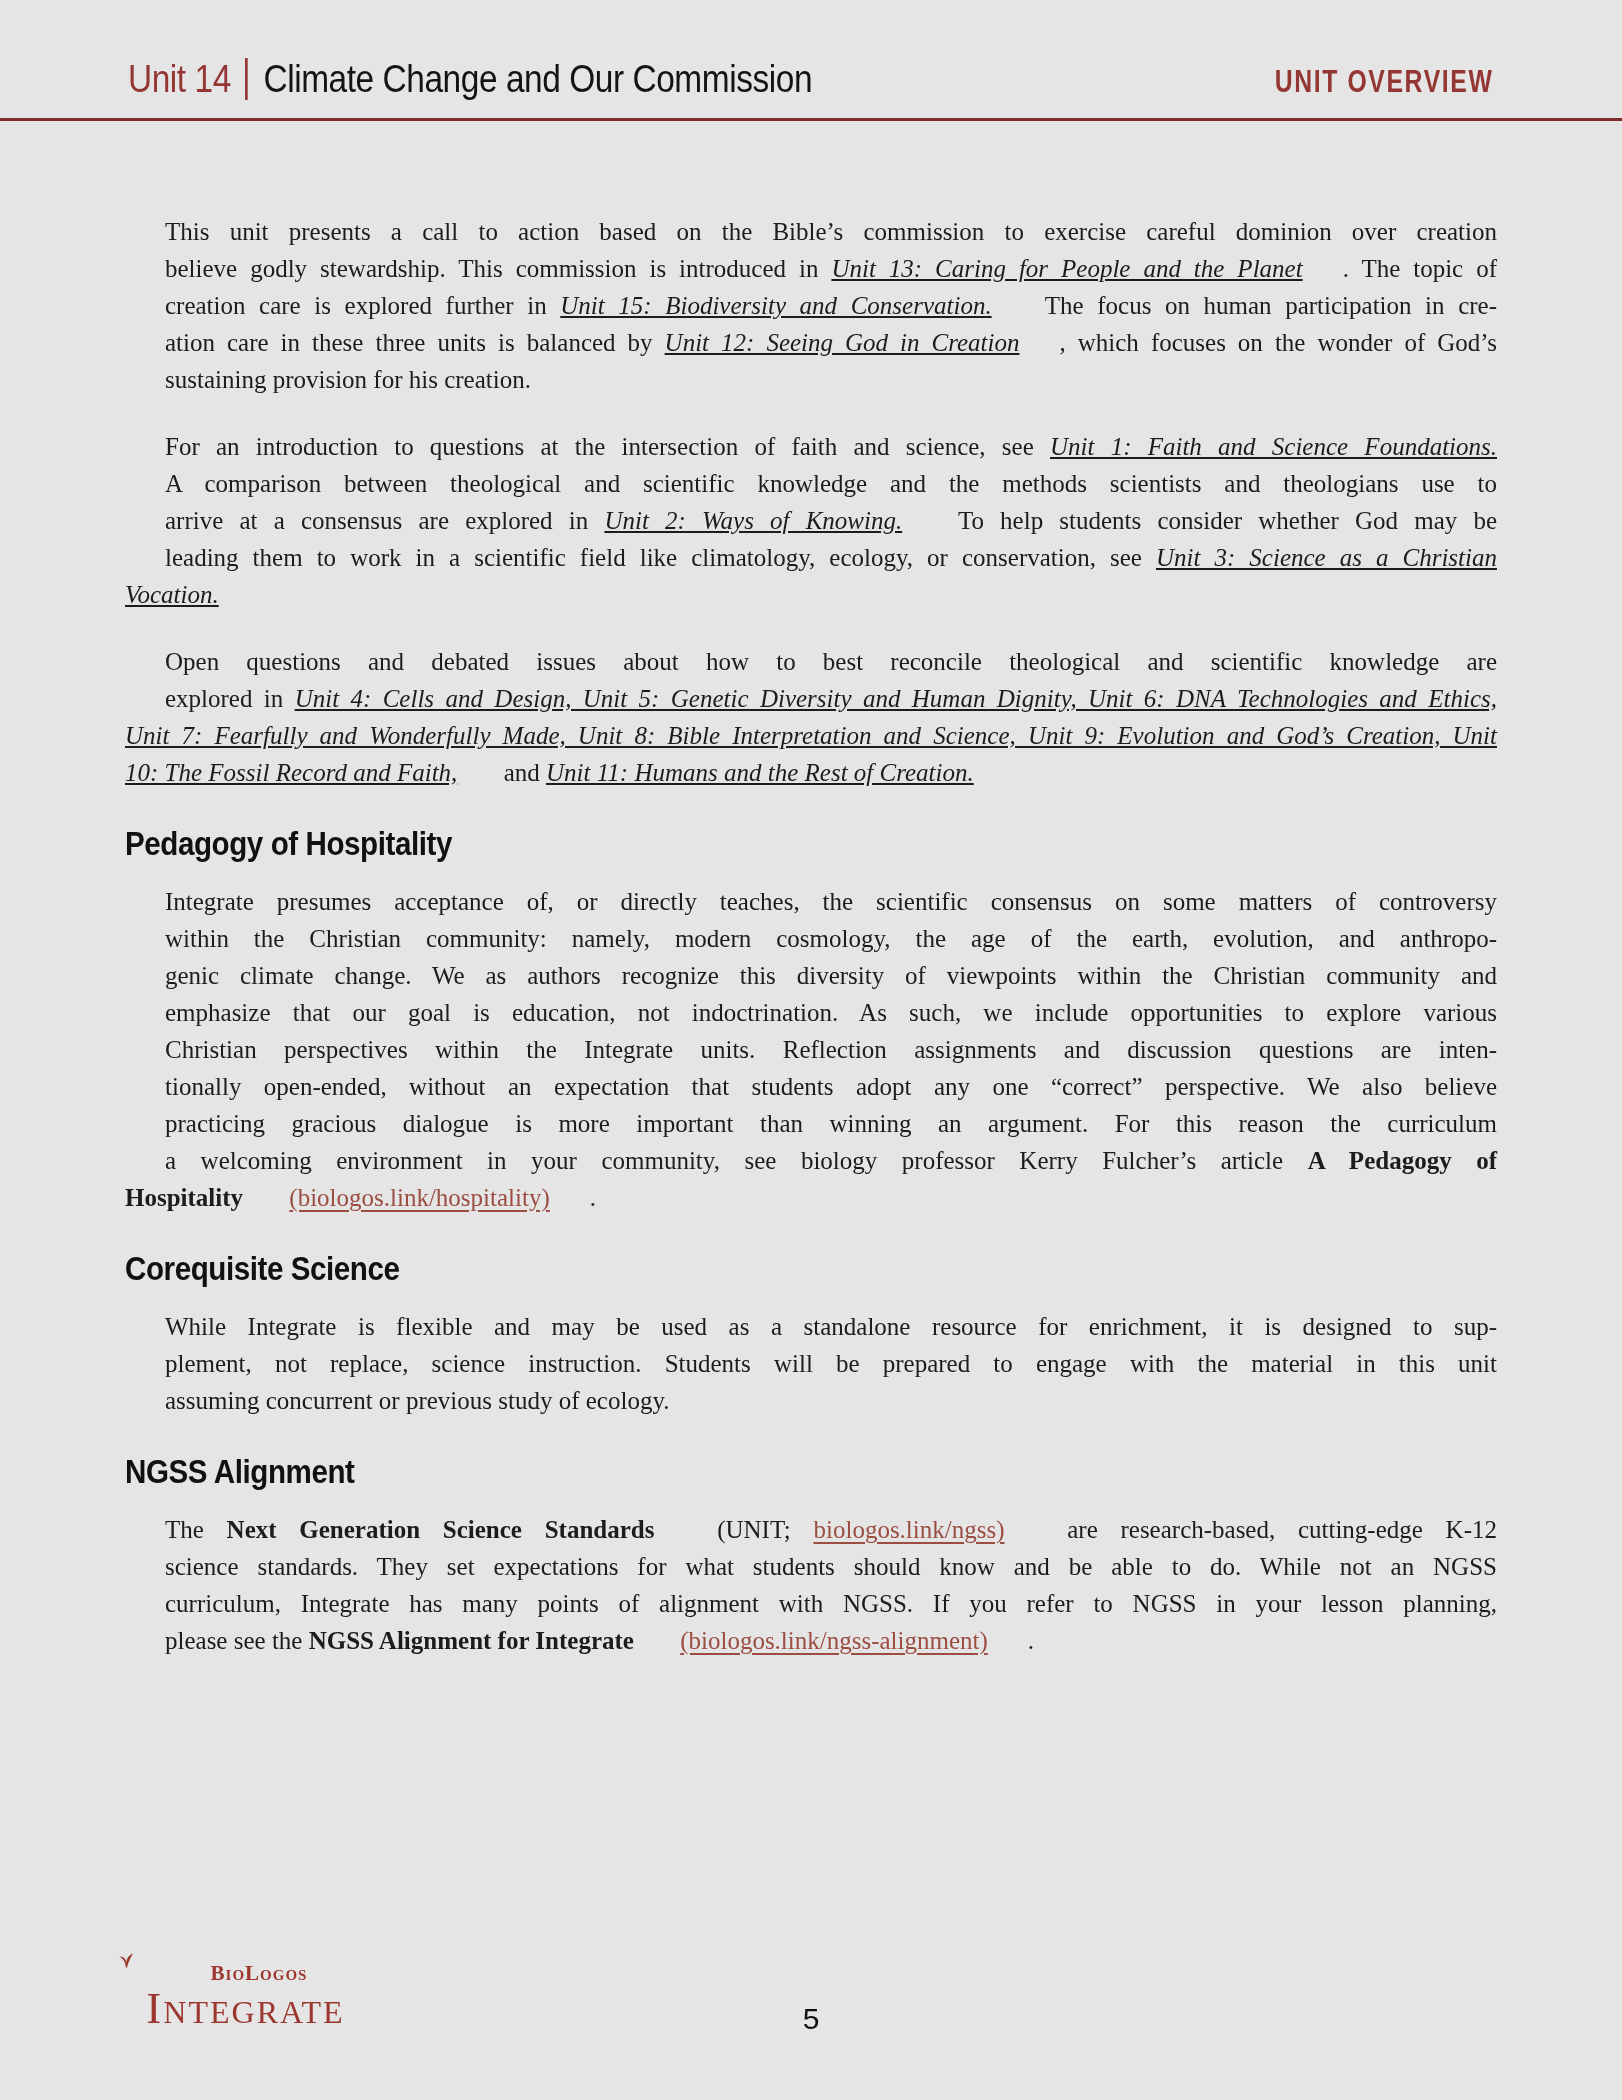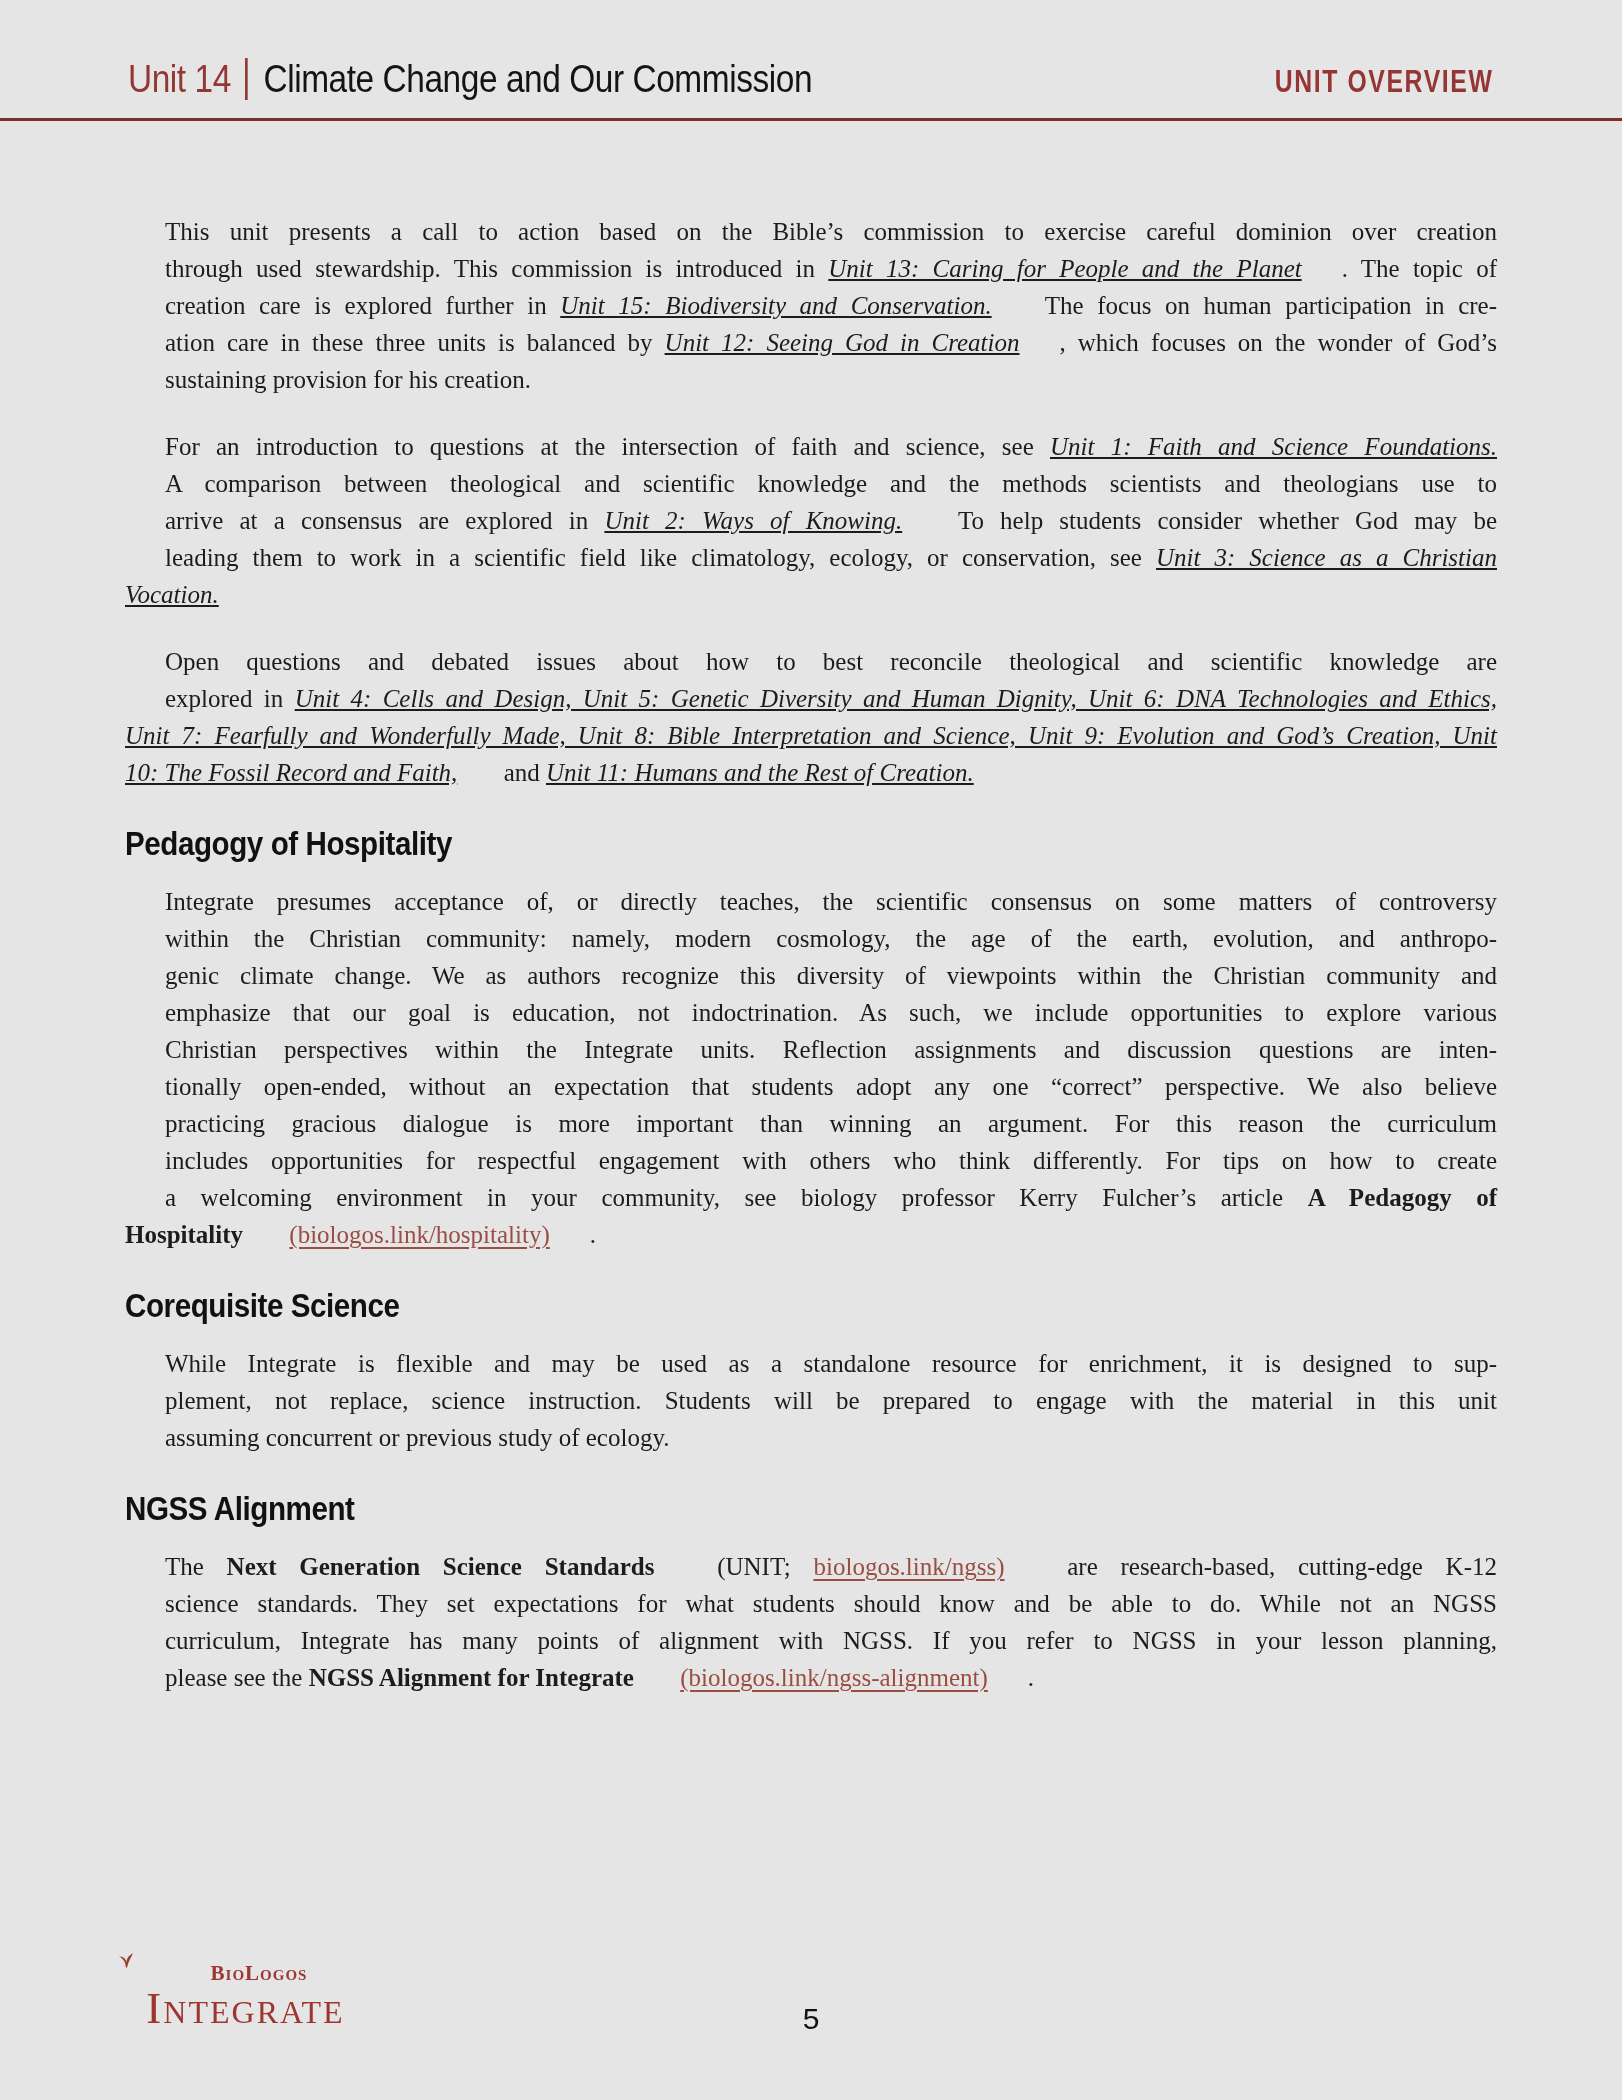--- a/index.html
+++ b/index.html
@@ -109,21 +109,21 @@
       <span class="unit-title">Climate Change and Our Commission</span>
     </div>
     <span class="page-type">UNIT OVERVIEW</span>
   </div>
 
   <div class="header-rule"></div>
 
   <div class="doc-body">
       <div class="para">
         <div class="tline"><span class="r">This unit presents a call to action based on the Bible’s commission to exercise careful dominion over creation</span></div>
-        <div class="tline"><span class="r">through used stewardship. This commission is introduced in </span><span class="i">Unit 13: Caring for People and the Planet</span><span class="r">. The topic of</span></div>
+        <div class="tline"><span class="r">believe godly stewardship. This commission is introduced in </span><span class="i">Unit 13: Caring for People and the Planet</span><span class="r">. The topic of</span></div>
         <div class="tline"><span class="r">creation care is explored further in </span><span class="i">Unit 15: Biodiversity and Conservation.</span><span class="r"> The focus on human participation in cre-</span></div>
         <div class="tline"><span class="r">ation care in these three units is balanced by </span><span class="i">Unit 12: Seeing God in Creation</span><span class="r">, which focuses on the wonder of God’s</span></div>
         <div class="tline last"><span class="r">sustaining provision for his creation.</span></div>
       </div>
       <div class="para">
         <div class="tline"><span class="r">For an introduction to questions at the intersection of faith and science, see </span><span class="i">Unit 1: Faith and Science Foundations.</span></div>
         <div class="tline"><span class="r">A comparison between theological and scientific knowledge and the methods scientists and theologians use to</span></div>
         <div class="tline"><span class="r">arrive at a consensus are explored in </span><span class="i">Unit 2: Ways of Knowing.</span><span class="r"> To help students consider whether God may be</span></div>
         <div class="tline"><span class="r">leading them to work in a scientific field like climatology, ecology, or conservation, see </span><span class="i">Unit 3: Science as a Christian</span></div>
         <div class="tline last"><span class="i">Vocation.</span></div>
@@ -136,21 +136,20 @@
       </div>
       <h2 class="section-heading">Pedagogy of Hospitality</h2>
       <div class="para">
         <div class="tline"><span class="r">Integrate presumes acceptance of, or directly teaches, the scientific consensus on some matters of controversy</span></div>
         <div class="tline"><span class="r">within the Christian community: namely, modern cosmology, the age of the earth, evolution, and anthropo-</span></div>
         <div class="tline"><span class="r">genic climate change. We as authors recognize this diversity of viewpoints within the Christian community and</span></div>
         <div class="tline"><span class="r">emphasize that our goal is education, not indoctrination. As such, we include opportunities to explore various</span></div>
         <div class="tline"><span class="r">Christian perspectives within the Integrate units. Reflection assignments and discussion questions are inten-</span></div>
         <div class="tline"><span class="r">tionally open-ended, without an expectation that students adopt any one “correct” perspective. We also believe</span></div>
         <div class="tline"><span class="r">practicing gracious dialogue is more important than winning an argument. For this reason the curriculum</span></div>
-        <div class="tline"><span class="r">includes opportunities for respectful engagement with others who think differently. For tips on how to create</span></div>
         <div class="tline"><span class="r">a welcoming environment in your community, see biology professor Kerry Fulcher’s article </span><span class="b">A Pedagogy of</span></div>
         <div class="tline last"><span class="b">Hospitality</span><span class="r"> </span><a class="doclink" href="#">(biologos.link/hospitality)</a><span class="r">.</span></div>
       </div>
       <h2 class="section-heading">Corequisite Science</h2>
       <div class="para">
         <div class="tline"><span class="r">While Integrate is flexible and may be used as a standalone resource for enrichment, it is designed to sup-</span></div>
         <div class="tline"><span class="r">plement, not replace, science instruction. Students will be prepared to engage with the material in this unit</span></div>
         <div class="tline last"><span class="r">assuming concurrent or previous study of ecology.</span></div>
       </div>
       <h2 class="section-heading">NGSS Alignment</h2>

